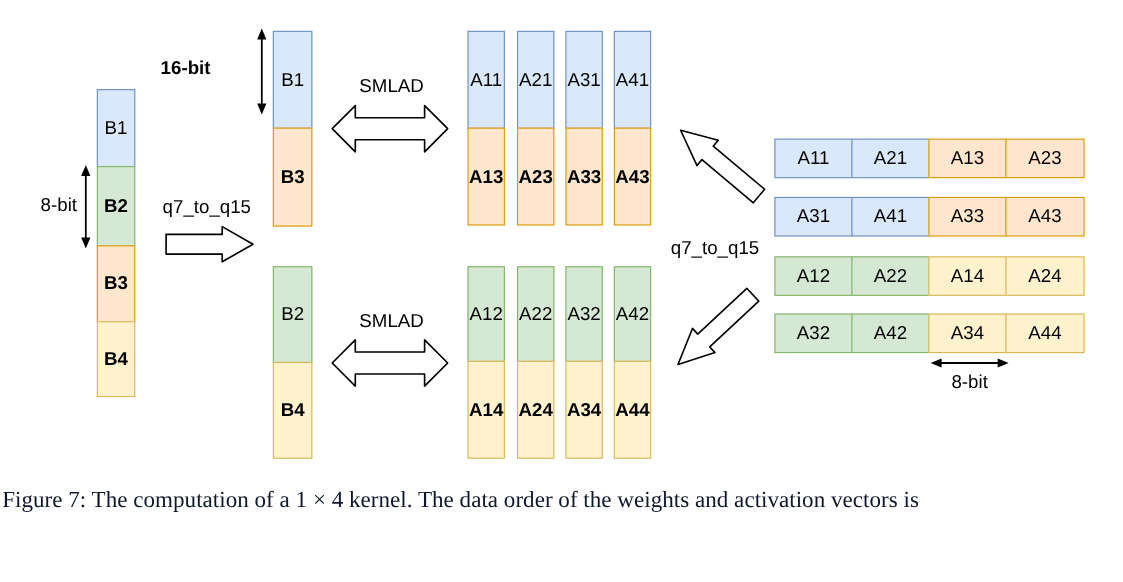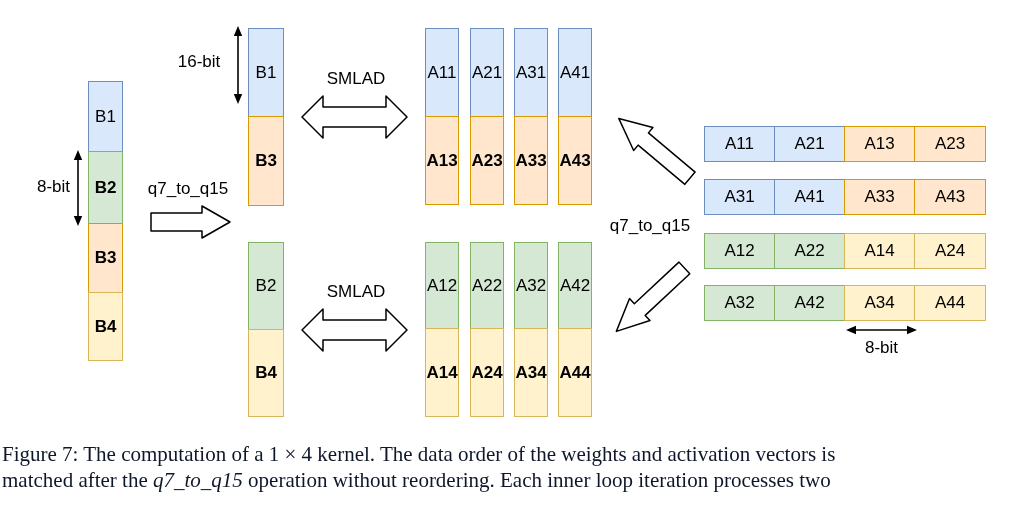--- a/index.html
+++ b/index.html
@@ -29,21 +29,21 @@
   .acol-bot .cell:nth-child(1){height:87px}
   .acol-bot .cell:nth-child(2){height:89px}
   .acol1{left:425px}.acol2{left:470px}.acol3{left:514px}.acol4{left:558px}
   .arow{left:704px;height:36px;}
   .arow .cell{height:36px}
   .arow .cell:nth-child(-n+3){width:71px}
   .arow .cell:nth-child(4){width:72px}
   .arow1{top:126px}.arow2{top:179px}.arow3{top:233px}.arow4{top:285px}
   .lbl{position:absolute;font-size:17px;line-height:20px;white-space:nowrap;}
   .lbl-bit8-left{left:14px;top:177px;width:56px;text-align:right;}
-  .lbl-bit16{left:164px;top:52px;width:70px;text-align:center;}
+  .lbl-bit16{left:146px;top:52px;width:70px;text-align:left;font-weight:bold;}
   .lbl-q7-left{left:138px;top:179px;width:100px;text-align:center;}
   .lbl-smlad-top{left:306px;top:69px;width:100px;text-align:center;}
   .lbl-smlad-bot{left:306px;top:282px;width:100px;text-align:center;}
   .lbl-q7-right{left:598px;top:216px;width:104px;text-align:center;}
   .lbl-bit8-right{left:846px;top:338px;width:71px;text-align:center;}
   .arr{position:absolute;}
   .arr-meas-8l{left:70px;top:150px;}
   .arr-meas-16{left:230px;top:26px;}
   .arr-q7-left{left:150px;top:204px;}
   .arr-smlad-top{left:301px;top:92px;}
@@ -175,16 +175,15 @@
 
   <svg class="arr arr-meas-8r" width="71" height="16" viewBox="0 0 71 16">
     <line x1="8" y1="8" x2="63" y2="8" stroke="#000" stroke-width="1.6"></line>
     <polygon points="0,8 10,3.8 10,12.2" fill="#000"></polygon>
     <polygon points="71,8 61,3.8 61,12.2" fill="#000"></polygon>
   </svg>
   <div class="lbl lbl-bit8-right">8-bit</div>
 
   <div id="caption">
       <div class="cap-line"><span>Figure 7: The computation of a 1 × 4 kernel. The data order of the weights and activation vectors is</span></div>
-      <div class="cap-line"><span>matched after the </span><span class="it">q7_to_q15</span><span> operation without reordering. Each inner loop iteration processes two</span></div>
     </div>
 
 </div>
 
 </body></html>

